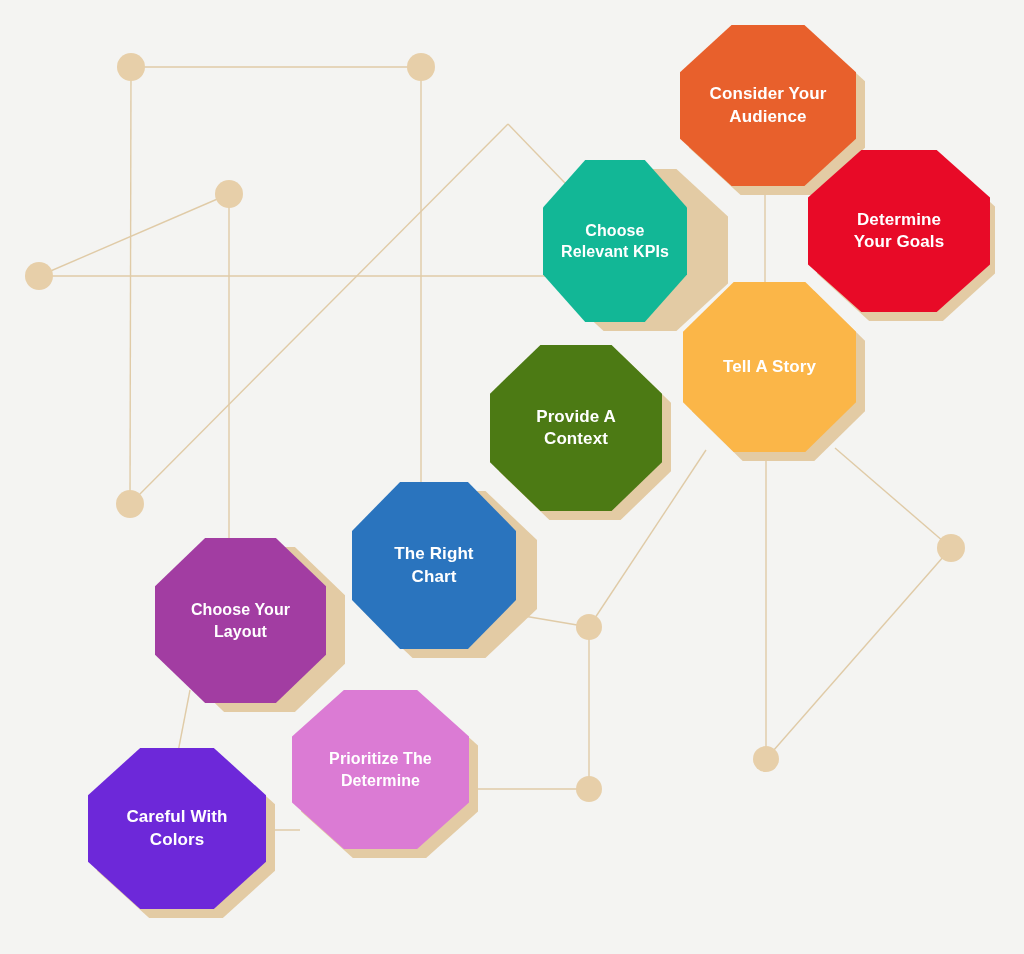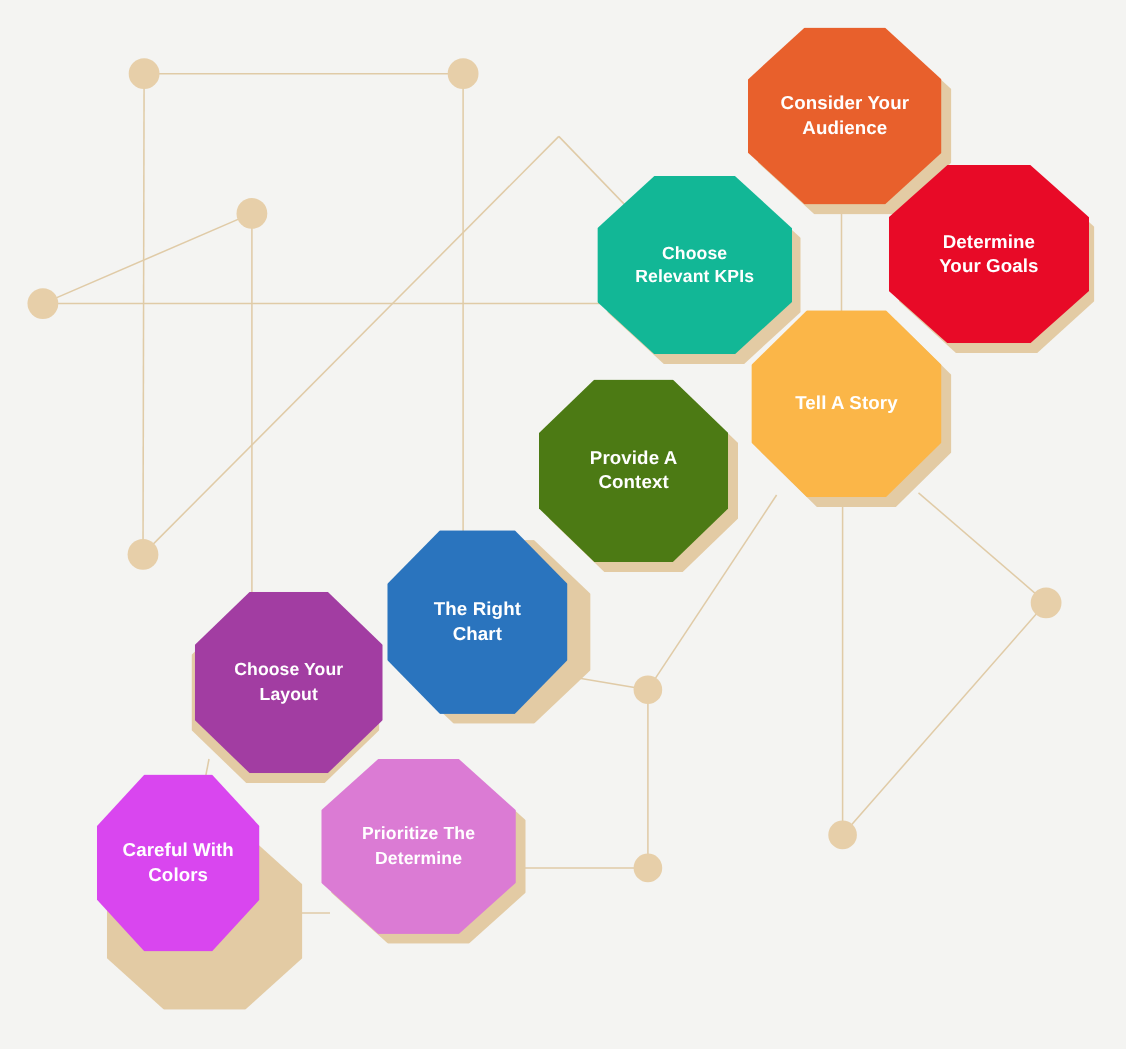--- a/index.html
+++ b/index.html
@@ -111,42 +111,42 @@
     </div>
   <div class="node-layer" id="octagon-layer">
       <div class="oct" style="left: 680px; top: 25px; width: 176px; height: 161px; background: rgb(232, 96, 44); font-size: 17px;">
         <span class="oct-label">Consider Your
 Audience</span>
       </div>
       <div class="oct" style="left: 808px; top: 150px; width: 182px; height: 162px; background: rgb(232, 10, 39); font-size: 17px;">
         <span class="oct-label">Determine
 Your Goals</span>
       </div>
-      <div class="oct" style="left: 543px; top: 160px; width: 177px; height: 162px; background: rgb(18, 183, 150); font-size: 16px;">
+      <div class="oct" style="left: 543px; top: 160px; width: 144px; height: 162px; background: rgb(18, 183, 150); font-size: 16px;">
         <span class="oct-label">Choose
 Relevant KPIs</span>
       </div>
       <div class="oct" style="left: 683px; top: 282px; width: 173px; height: 170px; background: rgb(251, 182, 72); font-size: 17px;">
         <span class="oct-label">Tell A Story</span>
       </div>
       <div class="oct" style="left: 490px; top: 345px; width: 172px; height: 166px; background: rgb(76, 122, 20); font-size: 17px;">
         <span class="oct-label">Provide A
 Context</span>
       </div>
       <div class="oct" style="left: 352px; top: 482px; width: 164px; height: 167px; background: rgb(42, 116, 190); font-size: 17px;">
         <span class="oct-label">The Right
 Chart</span>
       </div>
-      <div class="oct" style="left: 177px; top: 538px; width: 171px; height: 165px; background: rgb(162, 61, 162); font-size: 16px;">
+      <div class="oct" style="left: 155px; top: 538px; width: 171px; height: 165px; background: rgb(162, 61, 162); font-size: 16px;">
         <span class="oct-label">Choose Your
 Layout</span>
       </div>
       <div class="oct" style="left: 292px; top: 690px; width: 177px; height: 159px; background: rgb(219, 123, 212); font-size: 16px;">
         <span class="oct-label">Prioritize The
 Determine</span>
       </div>
-      <div class="oct" style="left: 88px; top: 704px; width: 148px; height: 161px; background: #d946ef; font-size: 17px;">
+      <div class="oct" style="left: 88px; top: 748px; width: 178px; height: 161px; background: #6d28d9; font-size: 17px;">
         <span class="oct-label">Careful With
 Colors</span>
       </div>
     </div>
 
 </div>
 
 </body></html>

